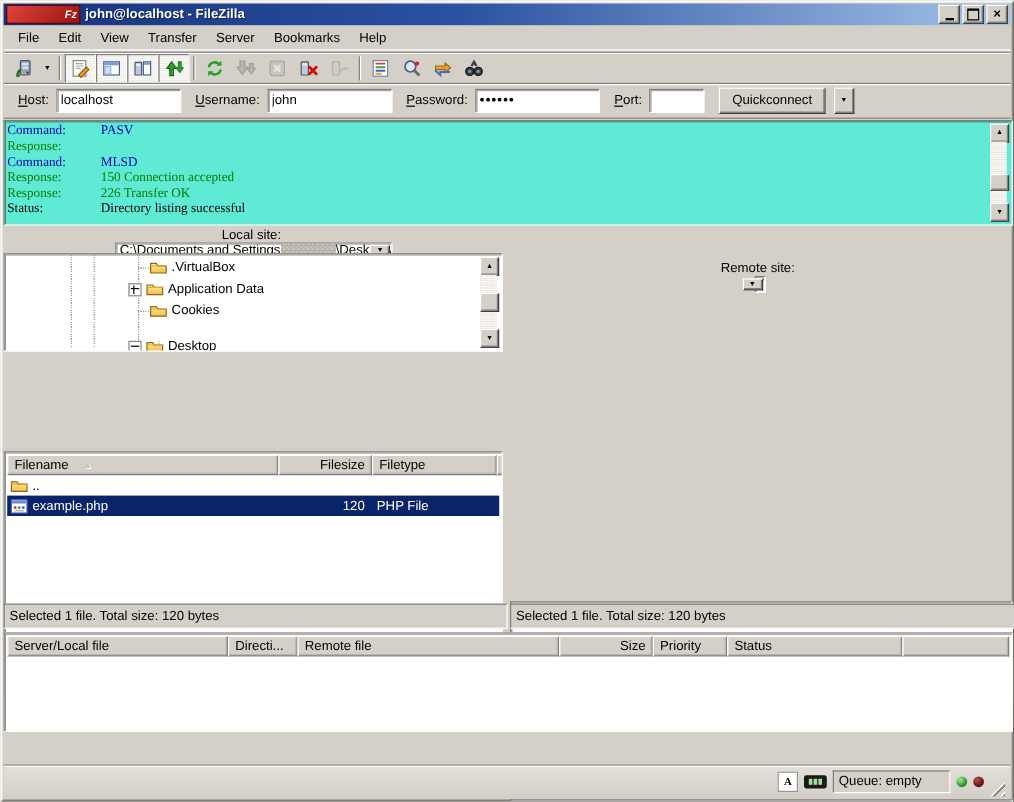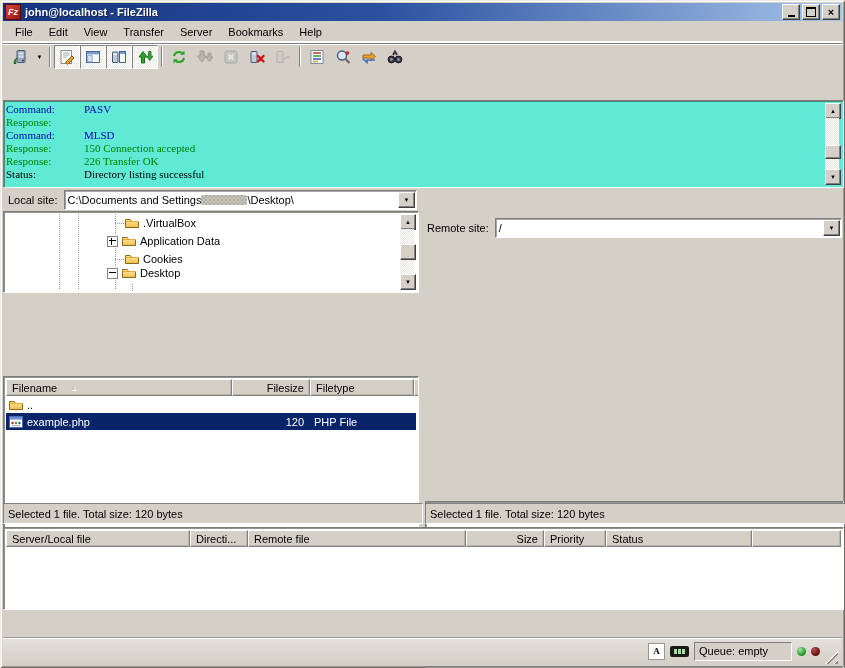--- a/index.html
+++ b/index.html
@@ -9,21 +9,21 @@
        overflow:hidden;}
   .abs{position:absolute;}
   
   .sunken{border:1px solid;border-color:#7E7C76 #FFF #FFF #7E7C76;box-shadow:inset 1px 1px 0 rgba(60,60,55,.55);}
   .field{background:#FFF;border:1px solid;border-color:#7E7C76 #FFF #FFF #7E7C76;box-shadow:inset 1px 1px 0 rgba(60,60,55,.45);}
   input{font-family:"Liberation Sans","DejaVu Sans",sans-serif;font-size:11px;border:none;outline:none;background:transparent;width:100%;height:100%;padding:1px 3px;box-sizing:border-box;}
   
   #titlebar{left:3px;top:3px;right:3px;height:18px;background:linear-gradient(90deg,#15337F 0%,#2B51A0 45%,#A5C4E9 100%);
             display:flex;align-items:center;padding:0 2px;}
   #appicon{width:14px;height:14px;background:linear-gradient(135deg,#E0443C,#9B1310);border:1px solid #5A0805;color:#FFF;
-           font-weight:bold;font-style:italic;font-size:9px;display:flex;align-items:center;justify-content:center;margin-right:4px;}
+           font-weight:bold;font-style:italic;font-size:9px;display:flex;align-items:center;justify-content:center;margin-right:4px;padding-left:46px;}
   #titletext{color:#FFF;font-weight:bold;flex:1;text-shadow:1px 1px 0 rgba(0,0,0,.4);}
   .winbtn{width:16px;height:14px;background:#D4D0C8;border:1px solid;border-color:#FFF #404040 #404040 #FFF;
           box-shadow:inset -1px -1px 0 #808080;margin-left:2px;display:flex;align-items:center;justify-content:center;
           font-size:9px;font-weight:bold;line-height:1;}
   .glyph-min{width:7px;height:2px;background:#000;margin-top:7px;}
   .glyph-max{width:8px;height:7px;border:1px solid #000;border-top:2px solid #000;}
   
   #menubar{left:3px;top:22px;right:3px;height:20px;display:flex;align-items:center;padding-left:4px;border-bottom:1px solid #FFF;box-shadow:0 -1px 0 #FFF inset;}
   .menuitem{padding:3px 8px;}
   #toolbar{left:3px;top:43px;right:3px;height:26px;display:flex;align-items:center;padding-left:4px;border-top:1px solid #808080;box-shadow:0 1px 0 #FFF inset;}
@@ -51,21 +51,21 @@
   
   .sb{background-image:conic-gradient(#FFF 25%,#E7E5DD 0 50%,#FFF 0 75%,#E7E5DD 0);background-size:2px 2px;}
   .sbtn{background:#D4D0C8;border:1px solid;border-color:#FFF #404040 #404040 #FFF;box-shadow:inset -1px -1px 0 #808080;
         display:flex;align-items:center;justify-content:center;font-size:6px;color:#000;line-height:1;}
   .sthumb{background:#D4D0C8;border:1px solid;border-color:#FFF #404040 #404040 #FFF;box-shadow:inset -1px -1px 0 #808080;}
   .vsb{position:absolute;right:2px;width:16px;}
   .vsb .sbtn{position:absolute;left:0;width:14px;height:14px;}
   .hsb{position:absolute;height:16px;}
   .hsb .sbtn{position:absolute;top:0;width:14px;height:14px;}
   
-  .siterow{height:20px;display:flex;align-items:center;}
+  .siterow{height:20px;display:flex;align-items:center;flex-direction:column;}
   .sitelabel{padding:0 6px 0 2px;flex:none;}
   .combo{flex:1;height:18px;background:#FFF;position:relative;display:flex;align-items:center;}
   .combo .val{padding-left:3px;white-space:nowrap;overflow:hidden;}
   .combo .cdd{position:absolute;right:1px;top:1px;bottom:1px;width:15px;background:#D4D0C8;border:1px solid;border-color:#FFF #404040 #404040 #FFF;box-shadow:inset -1px -1px 0 #808080;display:flex;align-items:center;justify-content:center;font-size:6px;}
   .redacted{display:inline-block;width:46px;height:10px;vertical-align:-1px;
             background-image:conic-gradient(#C9C5BD 25%,#B5B1A9 0 50%,#C9C5BD 0 75%,#AFABA3 0);background-size:4px 4px;border-radius:2px;}
   .treebox{background:#FFF;position:relative;overflow:hidden;}
   .treerow{position:absolute;height:18px;display:flex;align-items:center;gap:3px;white-space:nowrap;}
   .expbox{width:9px;height:9px;background:#FFF;border:1px solid #848484;position:relative;flex:none;}
   .expbox::before{content:"";position:absolute;left:1px;right:1px;top:3px;height:1px;background:#000;}
@@ -320,20 +320,32 @@
           <use href="#s-sync"></use>
         </svg>
       </div>
     <div class="tbtn">
         <svg class="fi">
           <use href="#s-find"></use>
         </svg>
       </div>
   </div>
 
+  <div id="quickbar" class="abs">
+    <span class="uf">Host:</span>
+    <span class="field qfield" style="width:102px;"><input value="localhost" style=""></span>
+    <span class="uf" style="margin-left:6px;">Username:</span>
+    <span class="field qfield" style="width:102px;"><input value="john" style=""></span>
+    <span class="uf" style="margin-left:6px;">Password:</span>
+    <span class="field qfield" style="width:102px;"><input style="font-weight: bold; letter-spacing: 1px;" value="••••••"></span>
+    <span class="uf" style="margin-left:6px;">Port:</span>
+    <span class="field qfield" style="width:44px;"><input value="" style=""></span>
+    <span id="qc-btn" class="uf" style="margin-left:6px;">Quickconnect</span>
+    <span id="qc-dd">▼</span>
+  </div>
 
   <div id="log" class="abs sunken">
     <div id="logbody">
       <div class="logline t-cmd">
           <span class="lab">Command:</span>
           <span>PASV</span>
         </div>
       <div class="logline t-resp">
           <span class="lab">Response:</span>
         </div>
@@ -389,21 +401,21 @@
           <use href="#s-folder"></use>
         </svg>
       <span>Application Data</span>
     </div>
     <div class="treerow" style="left:120px;top:38px;">
       <svg class="fi">
           <use href="#s-folder"></use>
         </svg>
       <span>Cookies</span>
     </div>
-    <div class="treerow" style="left:103px;top:52px;text-align:center;">
+    <div class="treerow" style="left:103px;top:68px;text-align:center;">
       <span class="expbox"></span>
       <svg class="fi">
           <use href="#s-folder"></use>
         </svg>
       <span>Desktop</span>
     </div>
     <div class="vsb" style="top:2px;bottom:2px;">
       <div class="sbtn" style="top:0;">▲</div>
       <div class="sb abs" style="left:0;width:14px;top:15px;bottom:15px;"></div>
       <div class="sthumb abs" style="left:0;width:14px;top:30px;height:14px;"></div>

